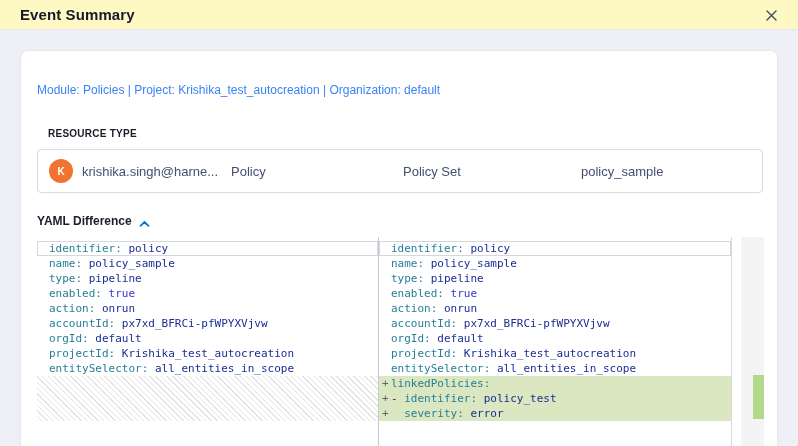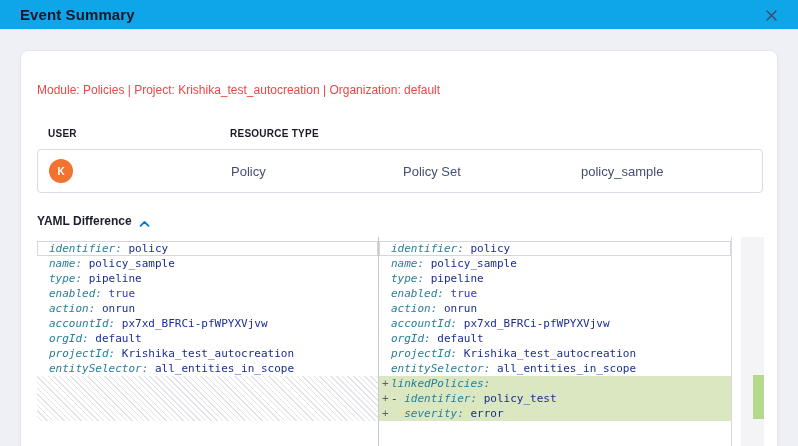--- a/index.html
+++ b/index.html
@@ -4,21 +4,21 @@
 <style>
   * { margin:0; padding:0; box-sizing:border-box; }
   html,body { font-family:"Liberation Sans", sans-serif; }
   #screen {
     position:relative; width:798px; height:446px; overflow:hidden;
     background:#eef0f6; 
   }
   
   .modal-header {
     position:absolute; left:0; top:0; width:798px; height:30px;
-    background:#0ea5e9; border-bottom:1px solid #e4e5ef;
+    background:#fef9c3; border-bottom:1px solid #e4e5ef;
   }
   .modal-title {
     position:absolute; left:20px; top:0; line-height:30px;
     font-size:15px; font-weight:700; color:#17182a; letter-spacing:.1px;
   }
   .close-btn {
     position:absolute; right:16px; top:4px; width:22px; height:22px;
     display:flex; align-items:center; justify-content:center;
     font-size:14px; color:#3e4a63; cursor:pointer;
   }
@@ -27,21 +27,21 @@
     position:absolute; left:20px; top:50px; width:758px; height:410px;
     background:#ffffff; border:1px solid #e6e8f1; border-radius:8px;
     box-shadow:0 1px 3px rgba(40,41,61,.04);
   }
   .event-date {
     position:absolute; left:16px; top:12px;
     font-size:13px; font-weight:700; color:#1d1e2c;
   }
   .event-meta {
     position:absolute; left:16px; top:32px;
-    font-size:12px; color:#ef4444;
+    font-size:12px; color:#3b82f6;
   }
   
   .thead, .trow {
     position:absolute; left:16px; width:726px;
     display:grid; grid-template-columns:182px 172px 178px 1fr; align-items:center;
   }
   .thead { top:74px; height:16px; }
   .th {
     padding-left:11px; font-size:10px; font-weight:700; color:#1a1b26;
     letter-spacing:.25px;
@@ -76,21 +76,21 @@
     position:absolute; left:704px; top:0; bottom:0; width:23px; background:#f4f4f7;
   }
   .minimap-added {
     position:absolute; left:12px; top:138px; width:11px; height:44px;
     background:var(--minimap_added,#b4d88c);
   }
   .lines { position:absolute; left:0; top:4px; right:0; }
   .cline { position:relative; height:15px; padding-left:12px; color:#24252e; }
   .cline.current { outline:1px solid #d6d6dc; outline-offset:-1px; }
   .cline.added { background:var(--added_bg,#dbe7c1); }
-  .tok-key { color:var(--code_key,#267f99);font-style:italic; }
+  .tok-key { color:var(--code_key,#267f99); }
   .tok-val { color:var(--code_value,#1a2d93);text-align:center; }
   .tok-kw  { color:var(--code_keyword,#3434d6); }
   .tok-prefix { color:#33343e; }
   .marker {
     position:absolute; left:3px; top:0; color:#5f6370;
   }
   .hatch {
     position:absolute; left:0; top:139px; width:341px; height:45px;
     background:repeating-linear-gradient(45deg,#ffffff 0 3px,#e2e2e7 3px 4px);
   }
@@ -107,27 +107,27 @@
           <path d="M1 1 L10 10 M10 1 L1 10" stroke="#3e4a63" stroke-width="1.4" stroke-linecap="round"></path>
         </svg>
     </div>
   </div>
 
   <div class="card">
 
     <div class="event-meta">Module: Policies | Project: Krishika_test_autocreation | Organization: default</div>
 
     <div class="thead">
-      <div class="th">USER</div>
       <div class="th">RESOURCE TYPE</div>
     </div>
 
     <div class="trow">
       <div class="td">
         <span class="avatar">K</span>
+        <span>krishika.singh@harne...</span>
       </div>
       <div class="td">Policy</div>
       <div class="td">Policy Set</div>
       <div class="td">policy_sample</div>
     </div>
 
     <div class="yaml-label-row">
       <span class="yaml-label">YAML Difference</span>
       <svg class="chev" viewBox="0 0 11 8">
         <path d="M1.5 5.8 L5.5 2 L9.5 5.8" fill="none" stroke="#0278d5" stroke-width="1.8" stroke-linecap="round" stroke-linejoin="round"></path>

